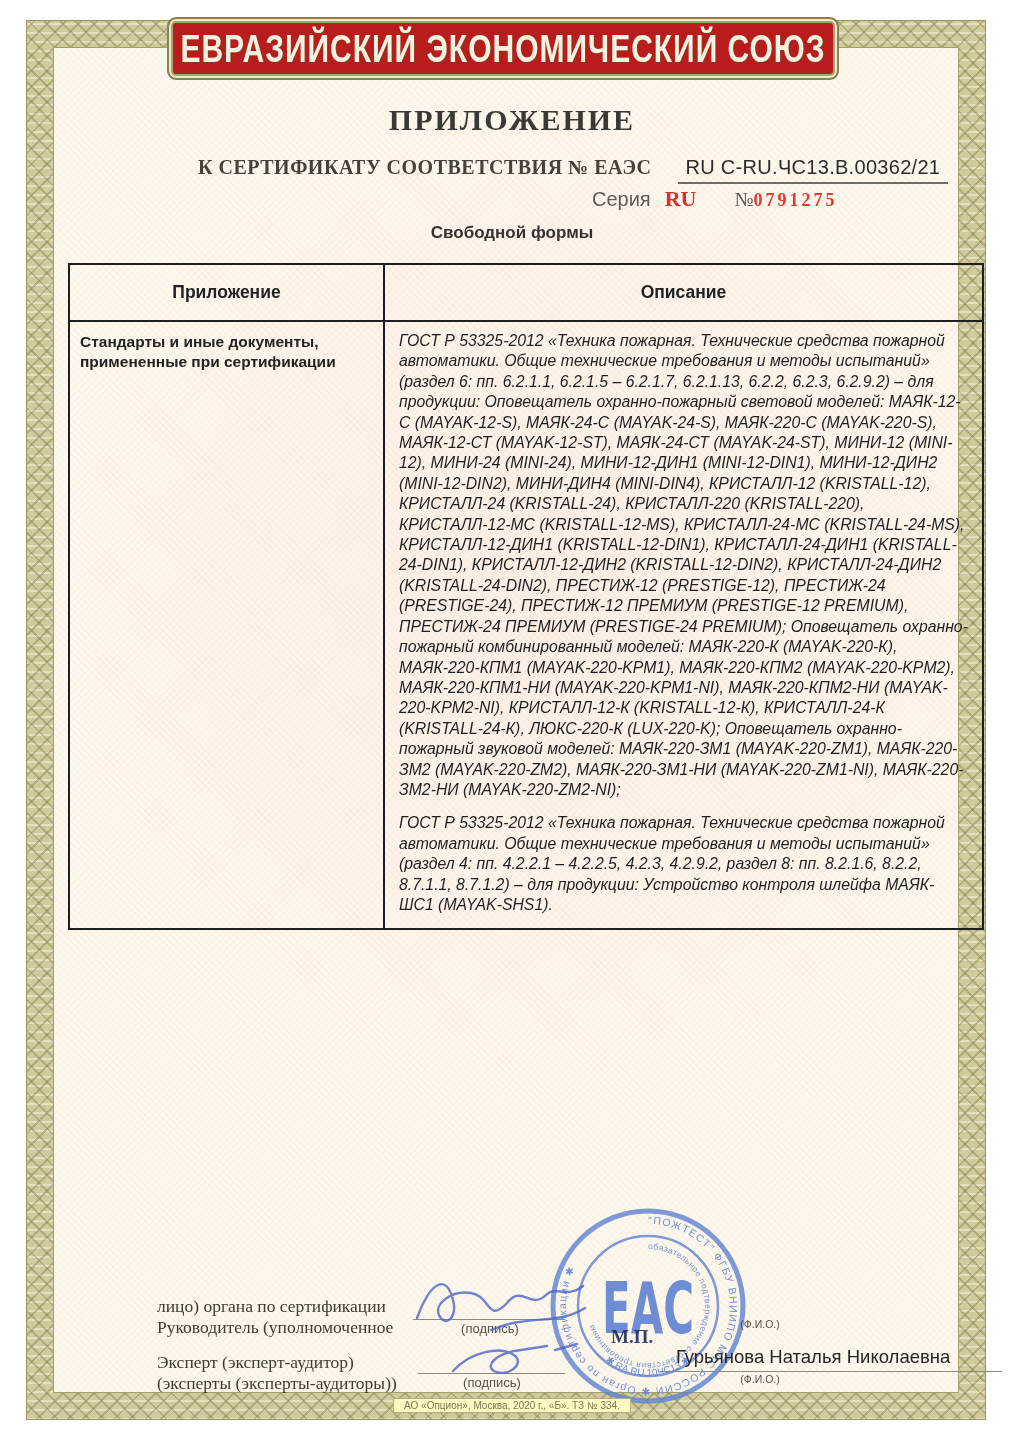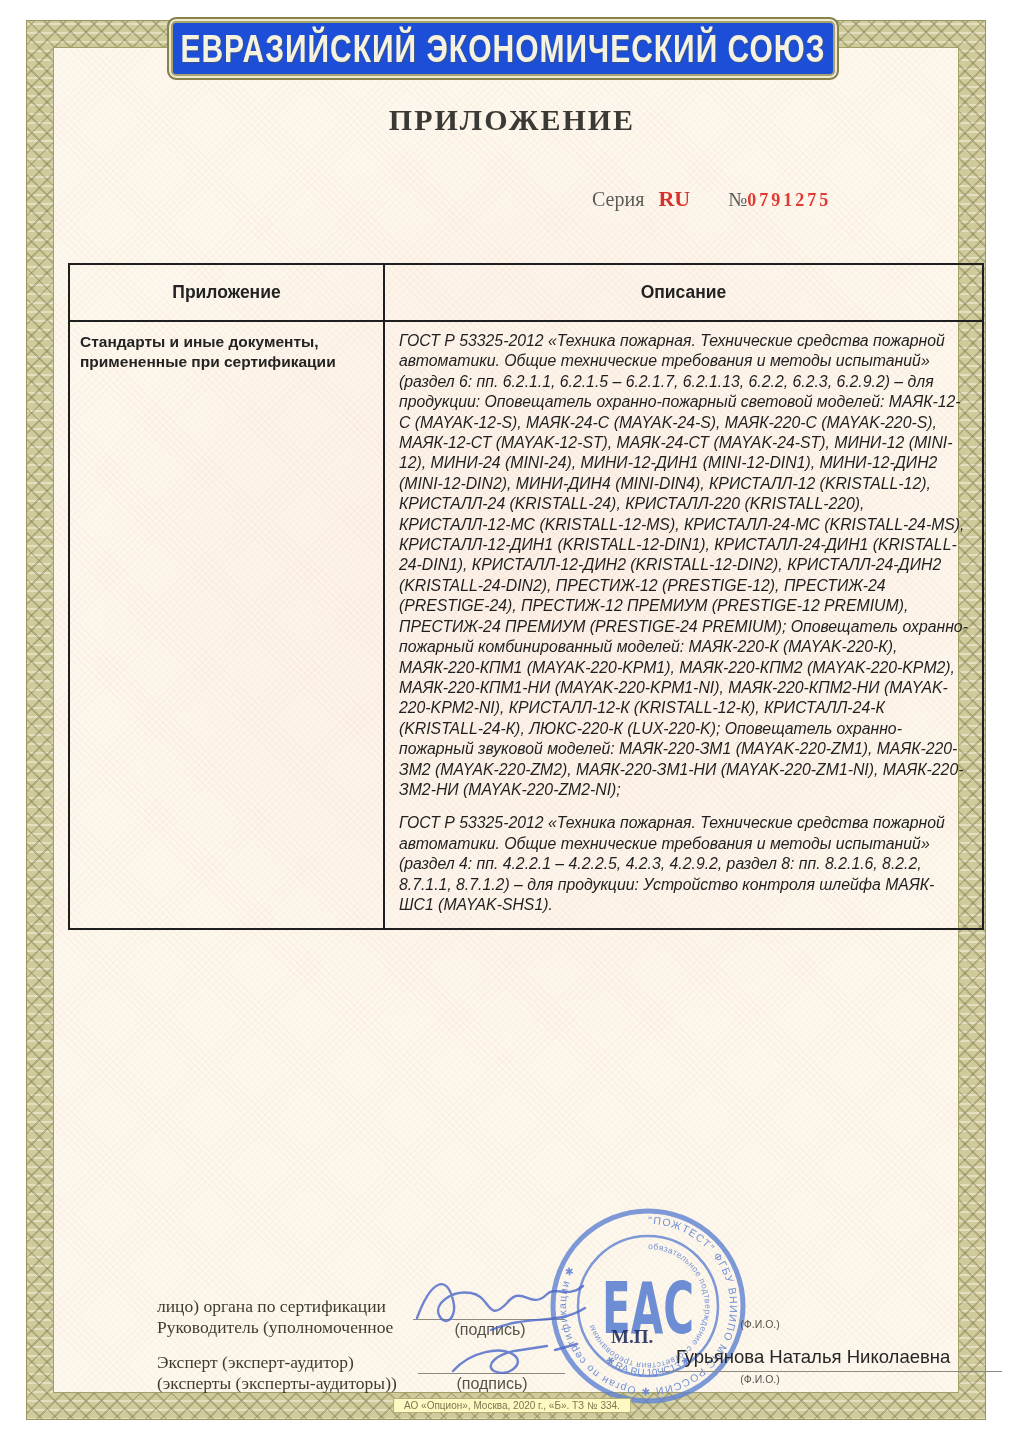--- a/index.html
+++ b/index.html
@@ -16,39 +16,39 @@
   .inner{position:absolute;inset:28px;background-color:#fdf8ee;
          background-image:
            radial-gradient(circle at 55% 40%, rgba(238,160,160,.10), rgba(250,240,220,.04) 55%),
            repeating-linear-gradient(45deg, rgba(215,120,120,.06) 0 1px, transparent 1px 5px),
            repeating-linear-gradient(-45deg, rgba(220,180,90,.07) 0 1px, transparent 1px 5px);
          box-shadow: 0 0 0 1px #a59f6c;}
   .layer{position:absolute;inset:0;}
 
   
   .banner{position:absolute;left:167px;top:17px;width:668px;height:59px;
-          background:#1d4ed8;border:2px solid #87824e;border-radius:9px;
+          background:#b91c1c;border:2px solid #87824e;border-radius:9px;
           box-shadow: inset 0 0 0 2px #eeead2, inset 0 0 0 4px #a8a36b;
           display:flex;align-items:center;justify-content:center;}
   .banner span{display:inline-block;transform:scaleY(1.30);
           font-family:"Liberation Sans",sans-serif;font-weight:bold;font-size:30px;
           letter-spacing:1px;color:#f5f2df;text-shadow:1px 1px 0 rgba(90,86,40,.45);white-space:nowrap;}
 
   .title{position:absolute;left:0;right:0;top:103px;text-align:center;
          font-family:"Liberation Serif",serif;font-weight:bold;font-size:30px;
          letter-spacing:2px;color:#3b3935;}
 
   .subtitle{position:absolute;left:198px;top:156px;white-space:nowrap;}
   .subtitle .lbl{font-family:"Liberation Serif",serif;font-weight:bold;font-size:20px;
                  color:#45423a;letter-spacing:.5px;}
   .subtitle .num{display:inline-block;margin-left:26px;font-size:20px;color:#2d2d2b;
                  border-bottom:2px solid #6d6d68;padding:0 8px 3px;letter-spacing:.3px;}
 
   .series{position:absolute;left:592px;top:186px;white-space:nowrap;}
-  .series .grey{font-family:Liberation Serif, serif;font-size:20px;color:#5c5c56;}
+  .series .grey{font-family:Liberation Sans, sans-serif;font-size:20px;color:#5c5c56;}
   .series .ru{font-family:"Liberation Serif",serif;font-weight:bold;font-size:22px;
               color:#d8312c;margin-left:14px;}
   .series .nosign{font-family:"Liberation Serif",serif;font-size:20px;color:#5c5c56;margin-left:38px;}
   .series .sernum{font-family:Liberation Serif, serif;font-weight:bold;font-size:18px;
               color:#e03a32;letter-spacing:3px;}
 
   .formtype{position:absolute;left:0;right:0;top:223px;text-align:center;
             font-weight:bold;font-size:17px;color:#33322f;}
 
   
@@ -60,21 +60,21 @@
   td.c1{width:291px;vertical-align:top;padding:10px 12px 0 10px;
         font-weight:bold;font-size:15.5px;line-height:20px;color:#232323;border-radius:16px;}
   td.c2{vertical-align:top;padding:9px 14px 0 14px;font-size:15.8px;line-height:20.4px;color:#1f1f1f;font-style:italic;}
   td.c2 p{margin:0 0 13px 0;}
 
   
   .siglabel{position:absolute;font-family:"Liberation Serif",serif;font-size:17.5px;
             color:#3e3b30;line-height:21px;}
   .siglabel span{display:block;}
   .sigline{position:absolute;border-bottom:1px solid #8d8a80;height:1px;}
-  .sigcap{position:absolute;font-size:16px;color:#55524a;text-align:center;}
+  .sigcap{position:absolute;font-size:13px;color:#55524a;text-align:center;}
   .name{position:absolute;width:326px;padding:0 0 3px 16px;border-bottom:1px solid #8d8a80;
         font-size:18.5px;color:#262626;white-space:nowrap;z-index:5;}
   .fiocap{position:absolute;font-size:10.5px;color:#55524a;text-align:center;width:120px;z-index:5;}
 
   .stampsvg{position:absolute;left:533px;top:1193px;width:230px;height:226px;z-index:3;}
   .scribbles{position:absolute;left:395px;top:1256px;width:230px;height:150px;z-index:4;}
 
   .imprint{position:absolute;left:50%;top:1398px;transform:translateX(-50%);
            background:#fef9c3;border:1px solid #b3ad7a;padding:1px 10px;
            font-size:10px;color:#7c7650;white-space:nowrap;z-index:6;}
@@ -88,25 +88,29 @@
   </div>
 
   <div class="layer">
 
     <div class="banner">
       <span>ЕВРАЗИЙСКИЙ ЭКОНОМИЧЕСКИЙ СОЮЗ</span>
     </div>
 
     <div class="title">ПРИЛОЖЕНИЕ</div>
 
+    <div class="subtitle">
+      <span class="lbl">К СЕРТИФИКАТУ СООТВЕТСТВИЯ № ЕАЭС</span><span class="num">RU C-RU.ЧС13.В.00362/21</span>
+    </div>
 
     <div class="series">
       <span class="grey">Серия</span><span class="ru">RU</span><span class="nosign">№</span><span class="sernum">0791275</span>
     </div>
 
+    <div class="formtype">Свободной формы</div>
 
     <div class="tablewrap">
       <table class="doc">
         <thead>
           <tr>
             <th style="width:291px;">Приложение</th>
             <th>Описание</th>
           </tr>
         </thead>
         <tbody>

